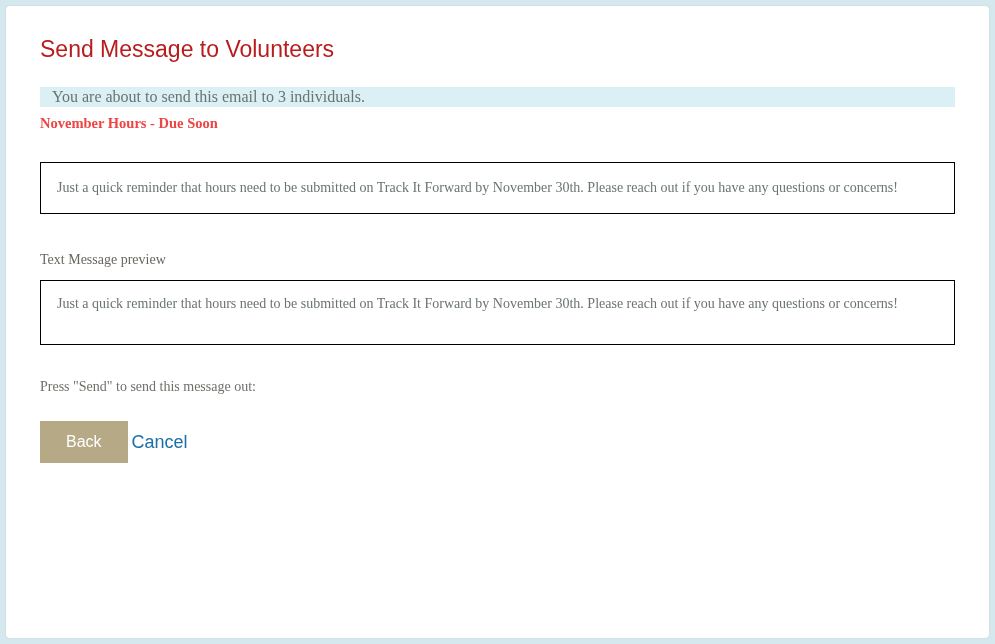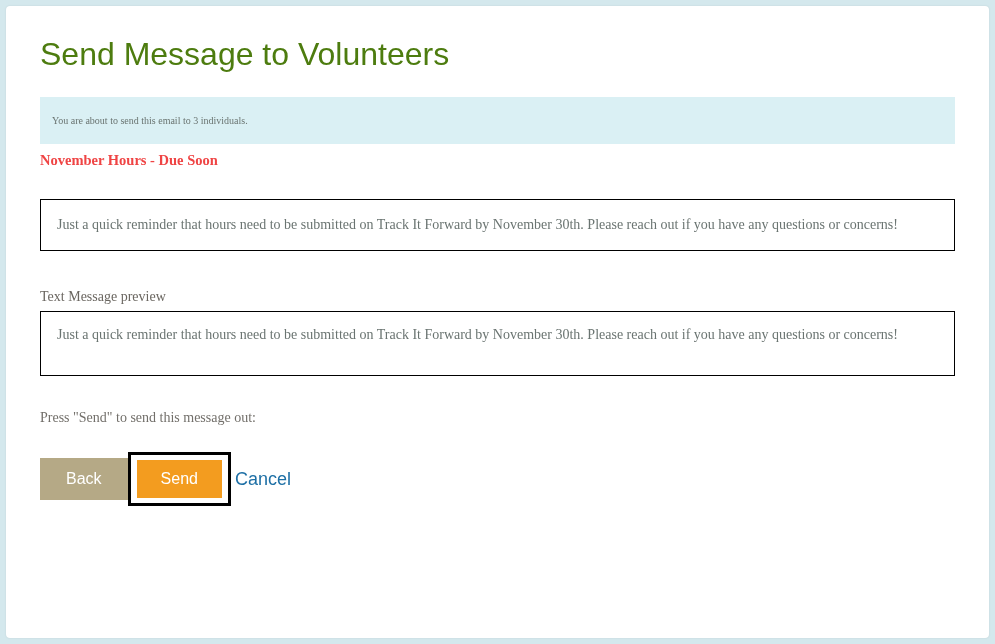--- a/index.html
+++ b/index.html
@@ -15,50 +15,50 @@
     .page-container {
       background: #ffffff;
       border-radius: 4px;
       padding: 30px 34px;
       width: 983px;
       height: 632px;
       box-shadow: 0 0 2px rgba(0,0,0,0.1);
     }
     .page-title {
       font-family: 'Segoe UI', Tahoma, Geneva, Verdana, sans-serif;
-      font-size: 32px;
+      font-size: 23px;
       font-weight: 400;
-      color: #4d7c0f;
+      color: #b91c1c;
       margin-bottom: 24px;
     }
     .info-banner {
       background: #daf0f4;
       color: #6a7471;
-      padding: 18px 12px;
-      font-size: 10px;
+      padding: 1px 12px;
+      font-size: 16px;
       margin-bottom: 8px;
     }
     .subject-line {
       font-weight: bold;
       color: #ef4444;
       font-size: 14.5px;
       margin-bottom: 30px;
     }
     .message-box {
       border: 1px solid #000000;
       padding: 14px 16px;
       margin-bottom: 38px;
       color: #6a7471;
       font-size: 14px;
       line-height: 1.55;
     }
     .preview-label {
       color: #6a6660;
       font-size: 14px;
-      margin-bottom: 6px;
+      margin-bottom: 12px;
     }
     .text-preview-box {
       border: 1px solid #000000;
       padding: 12px 16px 30px 16px;
       color: #6a7471;
       font-size: 14px;
       line-height: 1.55;
       margin-bottom: 34px;
     }
     .press-send-label {
@@ -116,19 +116,16 @@
 
 
   <div class="preview-label">Text Message preview</div>
 
   <div class="text-preview-box">Just a quick reminder that hours need to be submitted on Track It Forward by November 30th. Please reach out if you have any questions or concerns!</div>
 
   <div class="press-send-label">Press "Send" to send this message out:</div>
 
   <div class="button-row">
     <button class="btn btn-back">Back</button>
-    <span class="btn-send-wrapper">
-      <button class="btn btn-send">Send</button>
-    </span>
     <a class="cancel-link">Cancel</a>
   </div>
 
 </div>
 
 </body></html>

